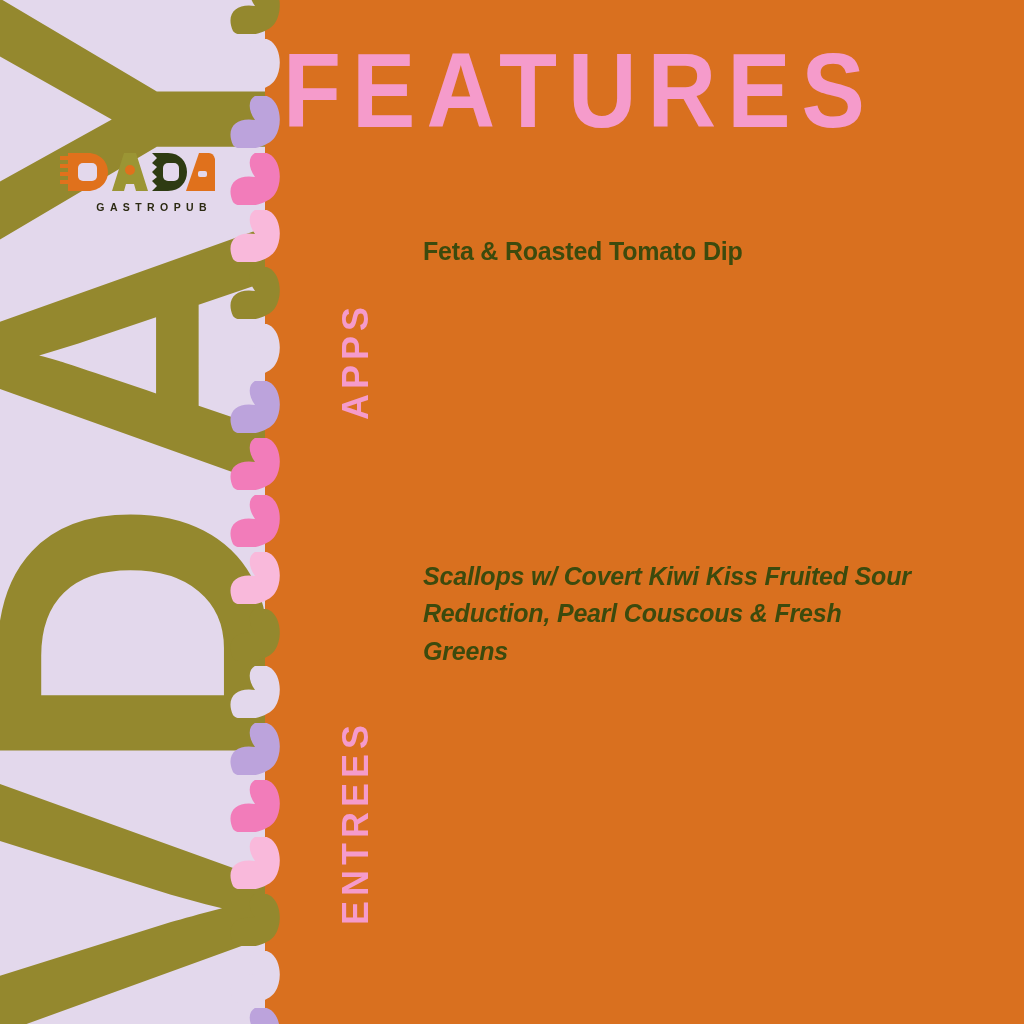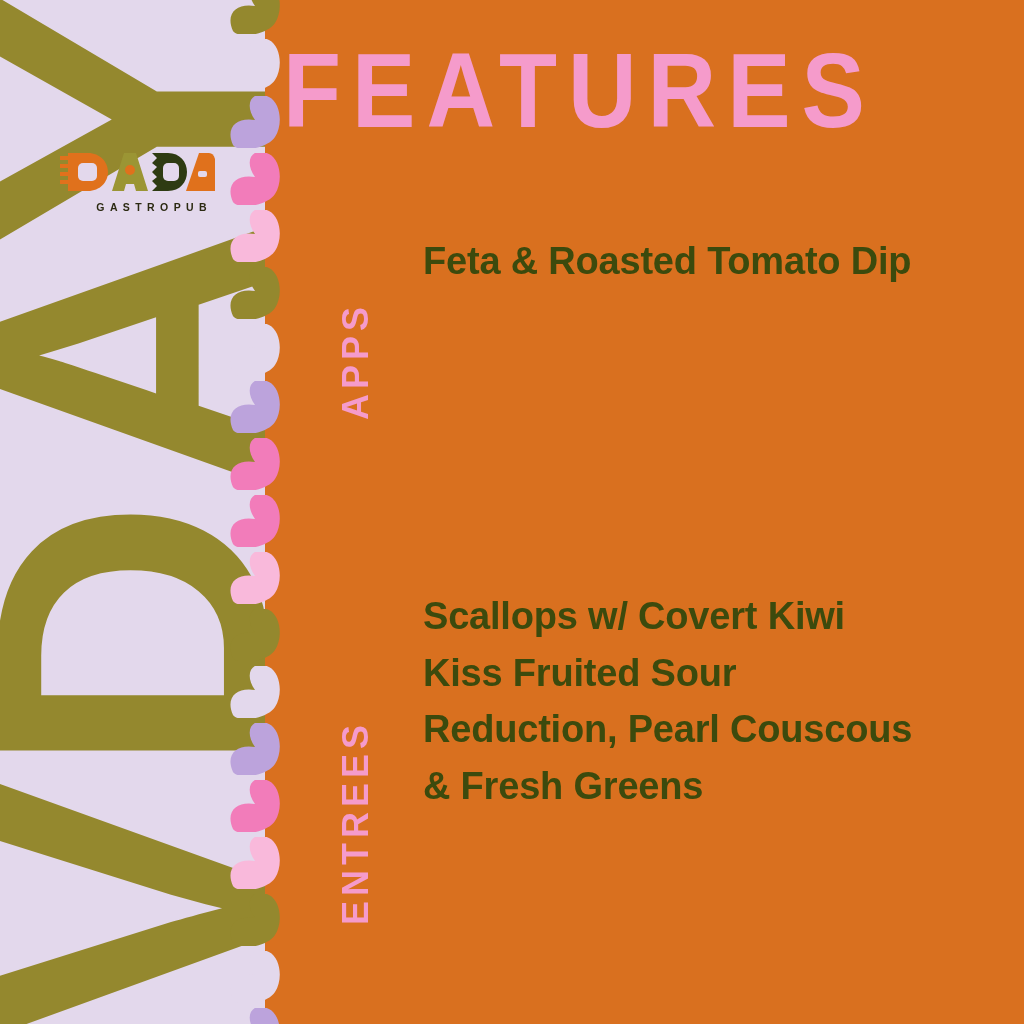--- a/index.html
+++ b/index.html
@@ -103,28 +103,28 @@
     transform:rotate(-90deg);
     font-size:36px;
   }
   #apps-label{ left:70px; top:420px; }
   #entrees-label{ left:70px; top:925px; }
 
   .dish{
     position:absolute;
     font-family:"Liberation Sans", sans-serif;
     font-weight:bold;
-    font-size:38px;
+    font-size:25px;
     line-height:1.49;
     color:#3C4A0D;
     letter-spacing:-0.2px;
   }
   #dish-0{ left:158px; top:233px; width:530px; }
   #dish-1{ left:158px; top:330px; width:400px; }
-  #dish-2{ left:158px; top:588px; width:490px; }
+  #dish-2{ left:158px; top:558px; width:490px;font-style:italic; }
   #dish-3{ left:158px; top:815px; width:470px; }
 </style>
 </head>
 <body>
 
 <div class="poster">
 
   <div class="left-panel">
     <div class="vday-wrap">
       <div class="vday-text">VDAY</div>

